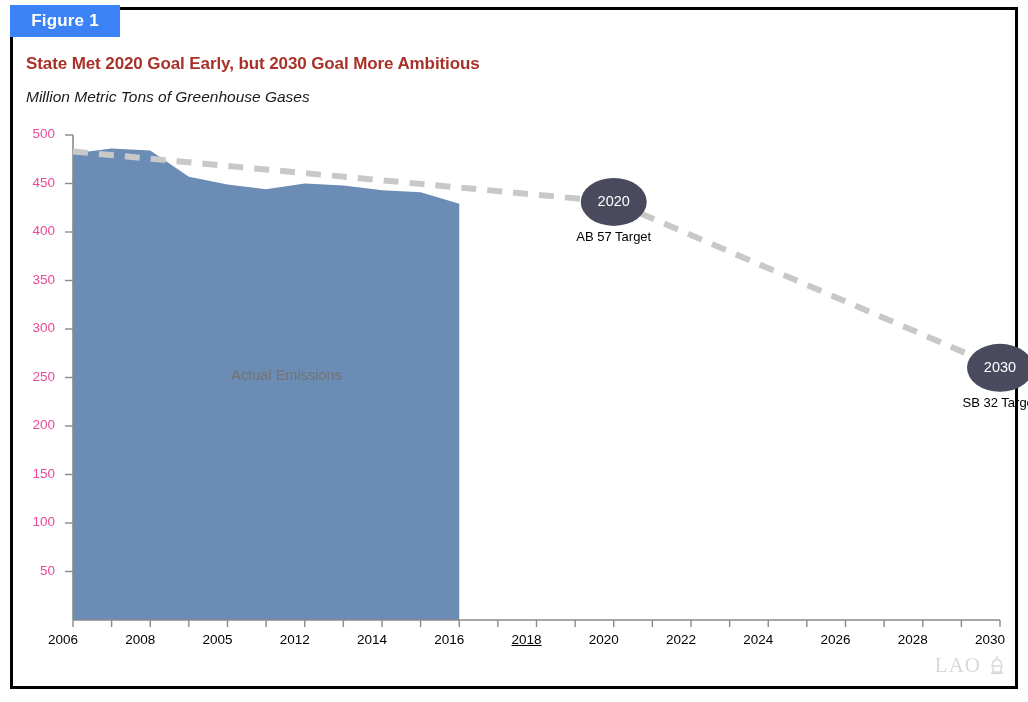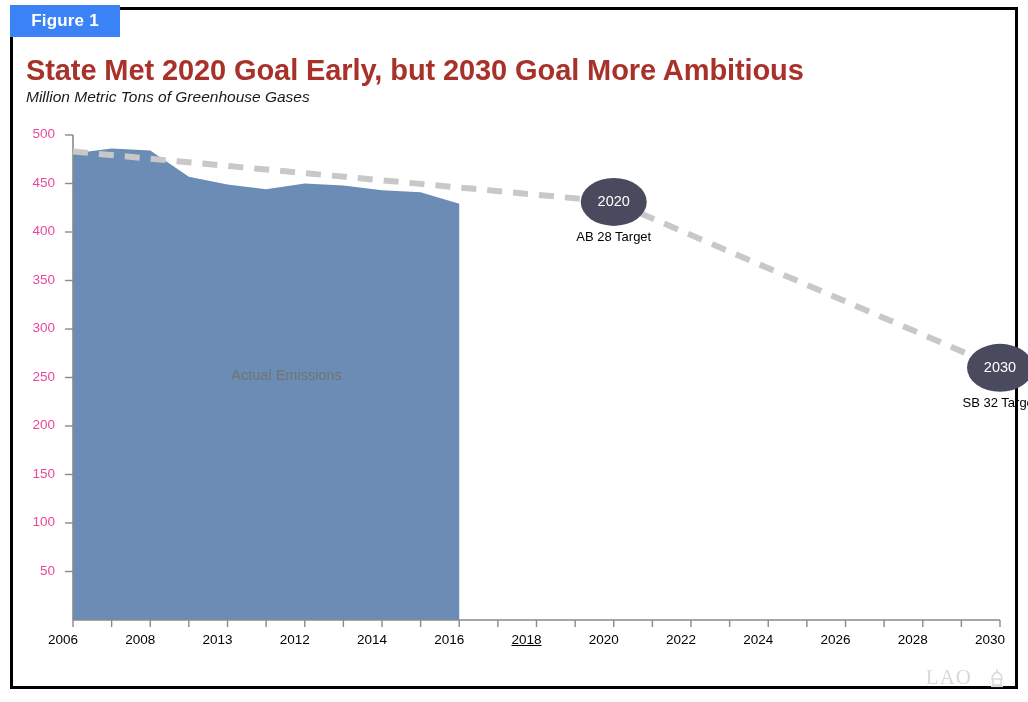--- a/index.html
+++ b/index.html
@@ -36,21 +36,21 @@
     display: flex;
     align-items: center;
     justify-content: center;
     letter-spacing: 0.2px;
     z-index: 5;
   }
   #chart-title {
     position: absolute;
     left: 26px;
     top: 54px;
-    font-size: 29px;
+    font-size: 17px;
     font-weight: bold;
     color: #A8322A;
     letter-spacing: -0.1px;
     white-space: nowrap;
     text-align: center;
   }
   #chart-subtitle {
     position: absolute;
     left: 26px;
     top: 88px;
@@ -96,24 +96,24 @@
   .target-caption {
     position: absolute;
     font-size: 13px;
     color: #000000;
     text-align: center;
     white-space: nowrap;
   }
   #lao-logo {
     position: absolute;
     right: 22px;
-    bottom: 14px;
+    bottom: 26px;
     display: flex;
-    align-items: center;
-    gap: 16px;
+    align-items: flex-start;
+    gap: 7px;
     color: #d9d9d9;
   }
   #lao-logo-text {
     font-family: "Liberation Serif", serif;
     font-size: 21px;
     letter-spacing: 1px;
     line-height: 1;
     color: #d9d9d9;
   }
 </style>
@@ -201,38 +201,38 @@
     <div class="ytick-label" style="left: 15px; top: 368.5px; text-align: right;">250</div>
     <div class="ytick-label" style="left: 15px; top: 320px;">300</div>
     <div class="ytick-label" style="left: 15px; top: 271.5px;">350</div>
     <div class="ytick-label" style="left: 15px; top: 223px;">400</div>
     <div class="ytick-label" style="left: 15px; top: 174.5px;">450</div>
     <div class="ytick-label" style="left: 15px; top: 126px;">500</div>
   </div>
 <div id="xtick-labels">
     <div class="xtick-label" style="left: 48px; top: 632px;">2006</div>
     <div class="xtick-label" style="left: 125.25px; top: 632px;">2008</div>
-    <div class="xtick-label" style="left: 202.5px; top: 632px;">2013</div>
+    <div class="xtick-label" style="left: 202.5px; top: 632px;">2005</div>
     <div class="xtick-label" style="left: 279.75px; top: 632px;">2012</div>
     <div class="xtick-label" style="left: 357px; top: 632px;">2014</div>
     <div class="xtick-label" style="left: 434.25px; top: 632px;">2016</div>
     <div class="xtick-label" style="left: 511.5px; top: 632px; text-decoration: underline;">2018</div>
     <div class="xtick-label" style="left: 588.75px; top: 632px;">2020</div>
     <div class="xtick-label" style="left: 666px; top: 632px;">2022</div>
     <div class="xtick-label" style="left: 743.25px; top: 632px;">2024</div>
     <div class="xtick-label" style="left: 820.5px; top: 632px;">2026</div>
     <div class="xtick-label" style="left: 897.75px; top: 632px;">2028</div>
     <div class="xtick-label" style="left: 975px; top: 632px;">2030</div>
   </div>
 
 <div id="series-label" style="left: 231.362px; top: 366.56px;">Actual Emissions</div>
 
 <div id="annotation-layer">
     <div class="target-bubble-text" style="left: 573.75px; top: 192.93px; width: 80px;">2020</div>
-    <div class="target-caption" style="left: 543.75px; top: 228.93px; width: 140px;">AB 28 Target</div>
+    <div class="target-caption" style="left: 543.75px; top: 228.93px; width: 140px;">AB 57 Target</div>
     <div class="target-bubble-text" style="left: 960px; top: 358.8px; width: 80px;">2030</div>
     <div class="target-caption" style="left: 930px; top: 394.8px; width: 140px;">SB 32 Target</div>
   </div>
 
 <div id="lao-logo">
   <span id="lao-logo-text">LAO</span>
   <svg width="18" height="20" viewBox="0 0 18 20">
     <path d="M9 1 L9 4 M4 17 L14 17 M5 17 L5 11 M13 17 L13 11 M9 4 C5.5 5.5 4 8.5 4 11 L14 11 C14 8.5 12.5 5.5 9 4 Z" fill="none" stroke="#d9d9d9" stroke-width="1.4"></path>
     <rect x="3" y="17.5" width="12" height="1.6" fill="#d9d9d9"></rect>
   </svg>

